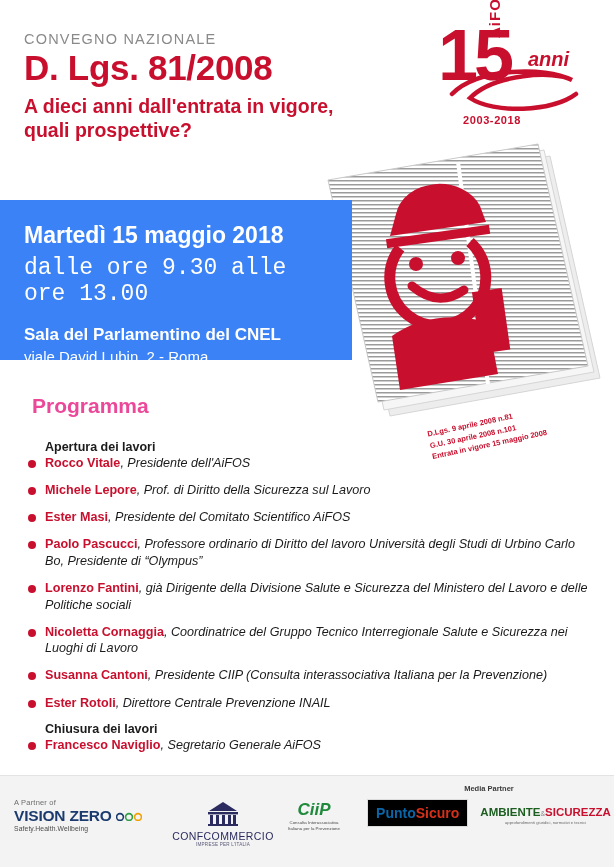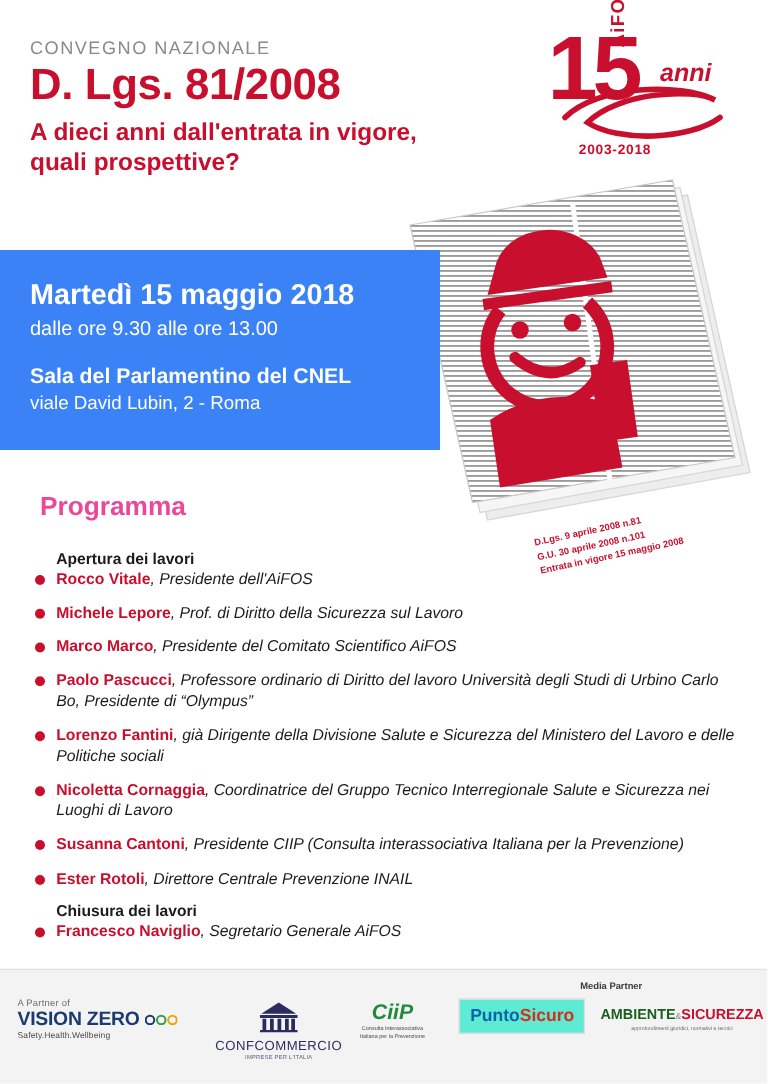--- a/index.html
+++ b/index.html
@@ -122,23 +122,24 @@
     background: #3b82f6;
     color: #ffffff;
     padding: 22px 24px 0 24px;
   }
   .band .date {
     font-size: 23px;
     font-weight: bold;
     letter-spacing: 0px;
   }
   .band .hours {
-    font-size: 16px;
+    font-size: 23px;
     margin-top: 6px;
     font-weight: 400;
+    font-family: Liberation Mono, monospace;
   }
   .band .venue {
     font-size: 17px;
     font-weight: bold;
     margin-top: 18px;
   }
   .band .address {
     font-size: 15px;
     margin-top: 3px;
     font-weight: 400;
@@ -235,21 +236,21 @@
     font-size: 4.4px;
     color: #4a4a4a;
     line-height: 1.35;
   }
   .media-label {
     font-size: 7.5px;
     font-weight: bold;
     color: #3a3a3a;
   }
   .ps-box {
-    background: #5eead4;
+    background: #000000;
     border: 1px solid #dcdcdc;
     padding: 4px 8px;
     display: inline-block;
   }
   .ps-punto { font-size: 14px; font-weight: bold; color: #0a66a8; }
   .ps-sicuro { font-size: 14px; font-weight: bold; color: #d4301a; }
   .as-box { display: inline-block; }
   .as-amb { font-size: 11.5px; font-weight: bold; color: #1b5e20; }
   .as-amp { font-size: 7px; color: #8a8a8a; }
   .as-sic { font-size: 11.5px; font-weight: bold; color: #c8102e; }
@@ -341,21 +342,21 @@
       <span class="p-text"><span class="p-name">Rocco Vitale</span><span class="p-role">, Presidente dell'AiFOS</span></span>
     </div>
 
     <div class="p-row">
       <span class="bullet"></span>
       <span class="p-text"><span class="p-name">Michele Lepore</span><span class="p-role">, Prof. di Diritto della Sicurezza sul Lavoro</span></span>
     </div>
 
     <div class="p-row">
       <span class="bullet"></span>
-      <span class="p-text"><span class="p-name">Marco Marco</span><span class="p-role">, Presidente del Comitato Scientifico AiFOS</span></span>
+      <span class="p-text"><span class="p-name">Ester Masi</span><span class="p-role">, Presidente del Comitato Scientifico AiFOS</span></span>
     </div>
 
     <div class="p-row">
       <span class="bullet"></span>
       <span class="p-text"><span class="p-name">Paolo Pascucci</span><span class="p-role">, Professore ordinario di Diritto del lavoro Università degli Studi di Urbino Carlo Bo, Presidente di “Olympus”</span></span>
     </div>
 
     <div class="p-row">
       <span class="bullet"></span>
       <span class="p-text"><span class="p-name">Lorenzo Fantini</span><span class="p-role">, già Dirigente della Divisione Salute e Sicurezza del Ministero del Lavoro e delle Politiche sociali</span></span>

